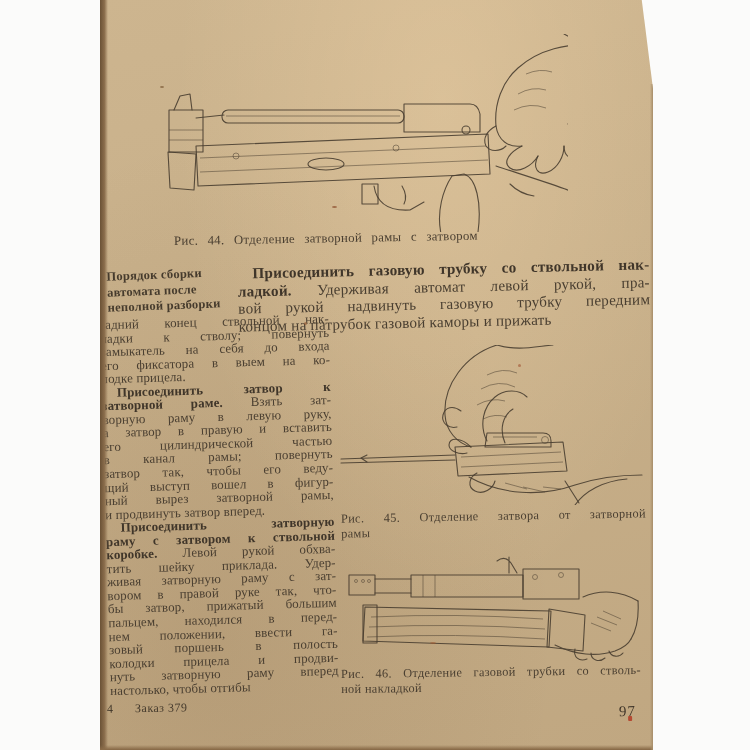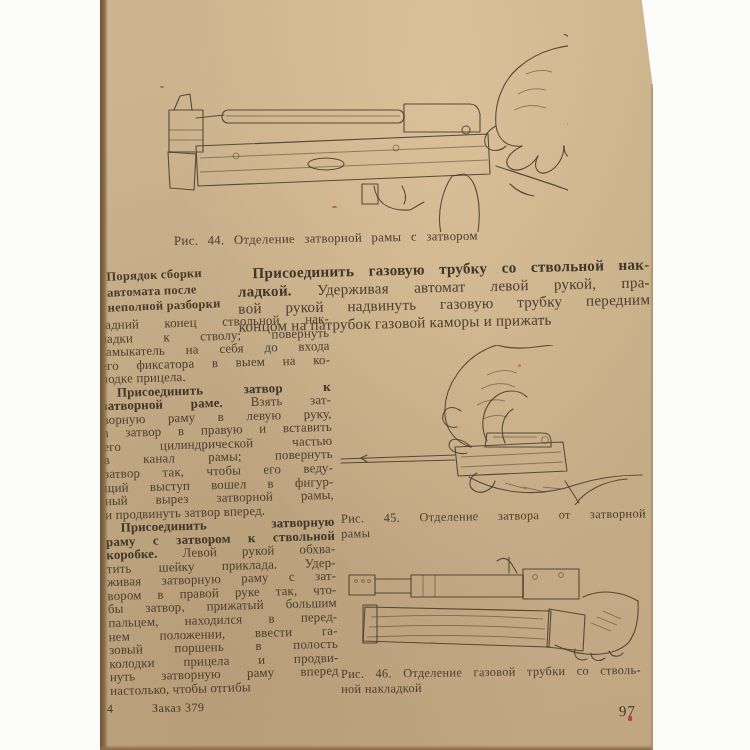--- a/index.html
+++ b/index.html
@@ -66,21 +66,21 @@
     position:absolute;font-size:12.4px;line-height:14.5px;letter-spacing:.3px;
   }
   #fig45-caption{left:241px;top:515px;width:305px;transform:rotate(-1deg);}
   #fig46-caption{left:241px;top:671px;width:300px;transform:rotate(-0.8deg);}
   .cap-line{text-align:justify;text-align-last:justify;}
   .cap-line.end{text-align-last:left;}
   #footer-left{
     position:absolute;left:7px;top:707px;font-size:12px;transform:rotate(-1deg);
     color:#463b2d;
   }
-  #footer-left .order{margin-left:39px;letter-spacing:.5px;}
+  #footer-left .order{margin-left:22px;letter-spacing:.5px;}
   #page-number{
     position:absolute;left:519px;top:709px;font-size:15px;letter-spacing:1px;
     color:#40362a;transform:rotate(-1deg);
   }
   #page-number .red-mark{
     position:absolute;left:9px;top:13px;width:4px;height:5px;
     background:#b23a24;border-radius:1px;opacity:.85;
   }
   
   .fig{position:absolute;}

